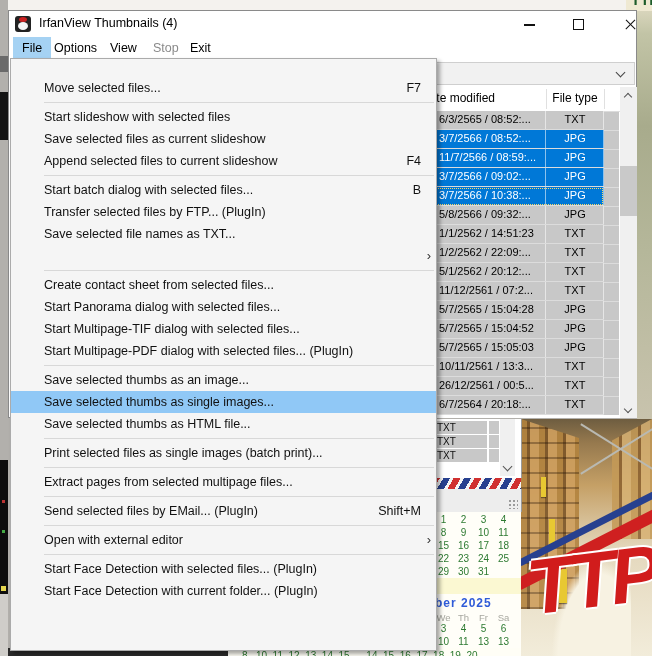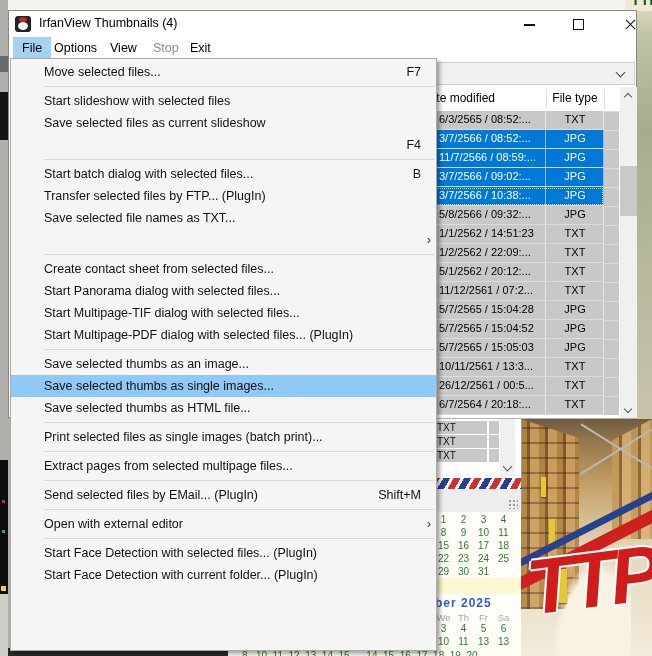--- a/index.html
+++ b/index.html
@@ -115,21 +115,21 @@
     background:repeating-linear-gradient(0deg,#c8c8c8 0 18px,#dcdcdc 18px 19px);}
   .vscroll{position:absolute;left:610px;top:0;width:17px;height:331px;background:#f0f0f0;}
   .sb-btn{position:absolute;left:0;width:17px;height:16px;background:#f0f0f0;}
   .sb-up{top:0;} .sb-down{bottom:0;}
   .sb-btn .chev{position:absolute;left:5px;border-color:#555;width:5px;height:5px;}
   .sb-up .chev{top:7px;} .sb-down .chev{top:4px;}
   .sb-thumb{position:absolute;left:0;top:79px;width:17px;height:50px;background:#c9c9c9;}
 
   
   .menu{left:10px;top:58px;width:427px;height:593px;background:#f5f5f5;border:1px solid #ababab;
-    box-sizing:border-box;box-shadow:3px 3px 4px rgba(0,0,0,.35);padding-top:2px;}
+    box-sizing:border-box;box-shadow:3px 3px 4px rgba(0,0,0,.35);padding-top:18px;}
   .mi{position:relative;height:22px;line-height:22px;font-size:12.5px;color:#111;padding-left:33px;}
   .mi.hl{background:#90c8f6;}
   .mi .sc{position:absolute;right:15px;top:0;}
   .mi .sub{position:absolute;right:5px;top:0;font-size:13px;color:#333;}
   .msep{height:7px;position:relative;}
   .msep:before{content:"";position:absolute;left:33px;right:2px;top:3px;height:1px;background:#d8d8d8;}
 </style>
 </head>
 <body>
 
@@ -374,21 +374,21 @@
           </div>
       </div>
     </div>
   </div>
 
   <div class="abs menu" id="filemenu">
       <div class="mi"><span>Move selected files...</span><span class="sc">F7</span></div>
       <div class="msep"></div>
       <div class="mi"><span>Start slideshow with selected files</span></div>
       <div class="mi"><span>Save selected files as current slideshow</span></div>
-      <div class="mi"><span class="sc">F4</span></div>
+      <div class="mi"><span>Append selected files to current slideshow</span><span class="sc">F4</span></div>
       <div class="msep"></div>
       <div class="mi"><span>Start batch dialog with selected files...</span><span class="sc">B</span></div>
       <div class="mi"><span>Transfer selected files by FTP... (PlugIn)</span></div>
       <div class="mi"><span>Save selected file names as TXT...</span></div>
       <div class="mi"><span class="sub">›</span></div>
       <div class="msep"></div>
       <div class="mi"><span>Create contact sheet from selected files...</span></div>
       <div class="mi"><span>Start Panorama dialog with selected files...</span></div>
       <div class="mi"><span>Start Multipage-TIF dialog with selected files...</span></div>
       <div class="mi"><span>Start Multipage-PDF dialog with selected files... (PlugIn)</span></div>

